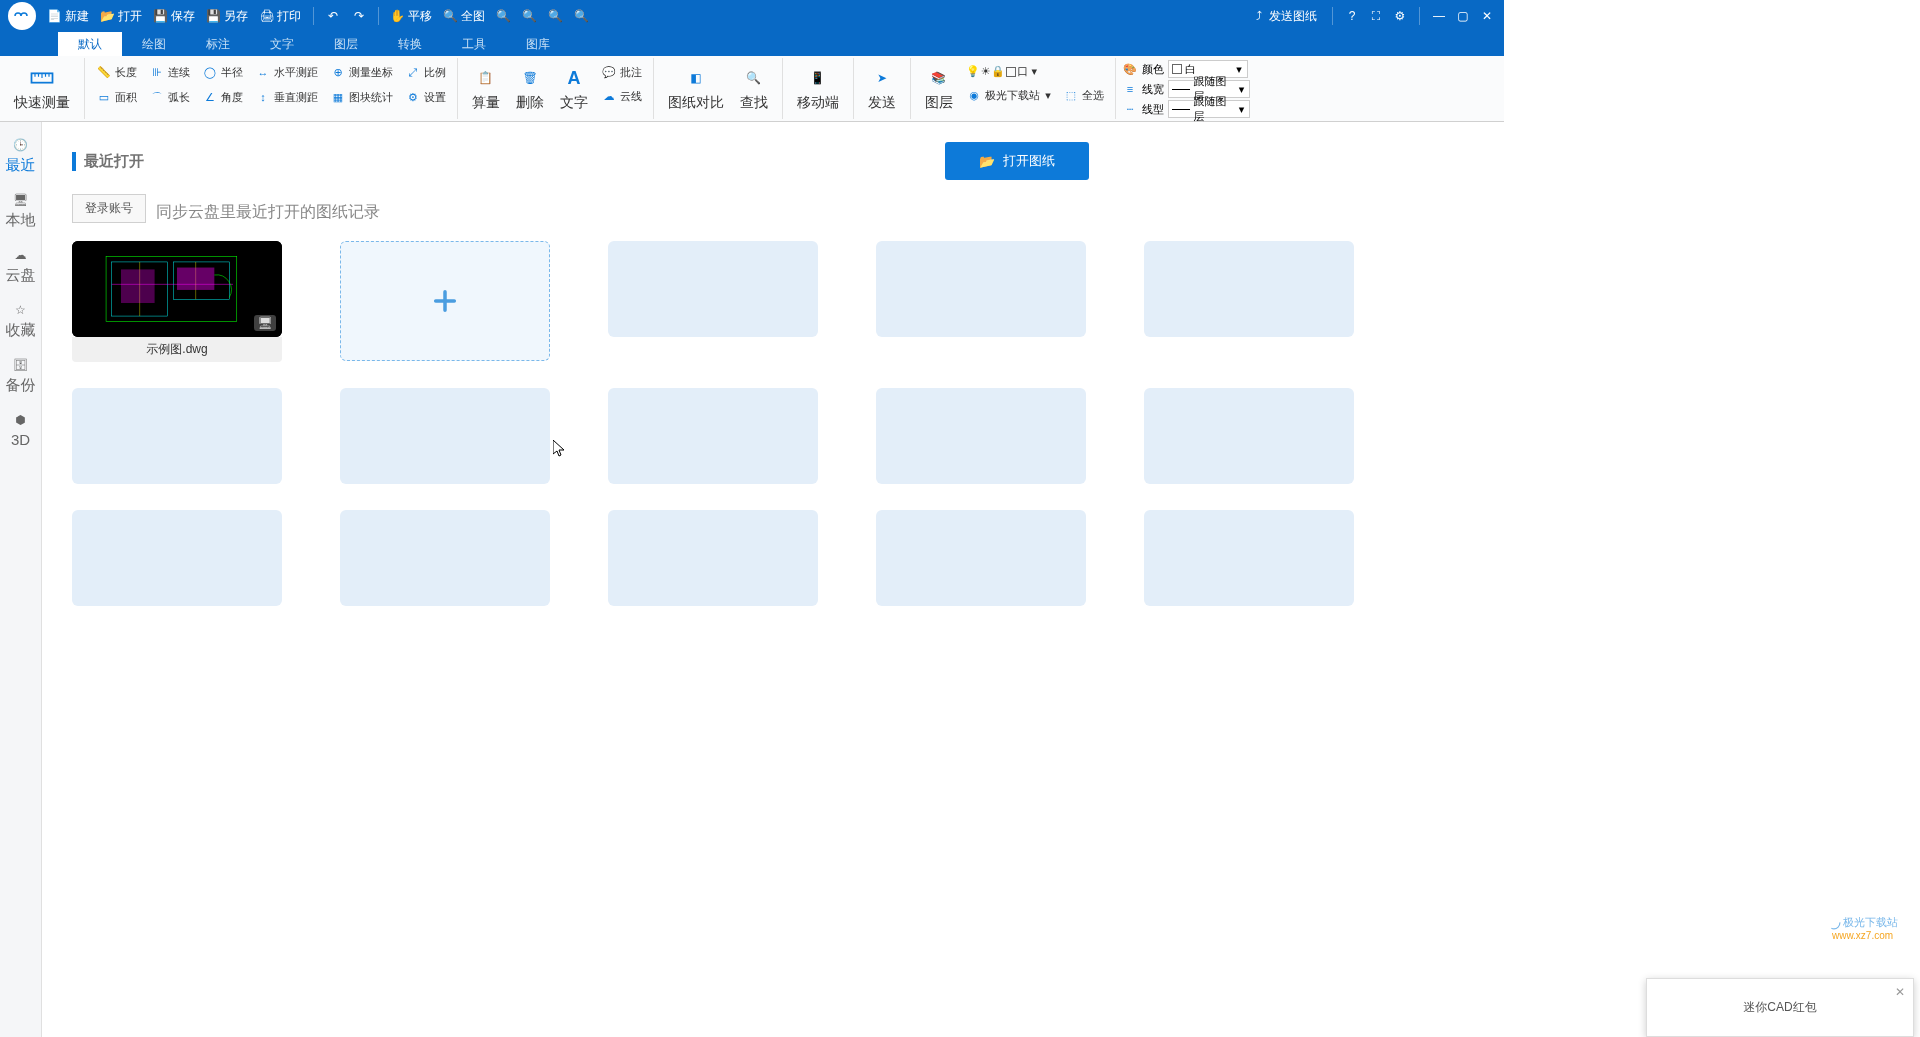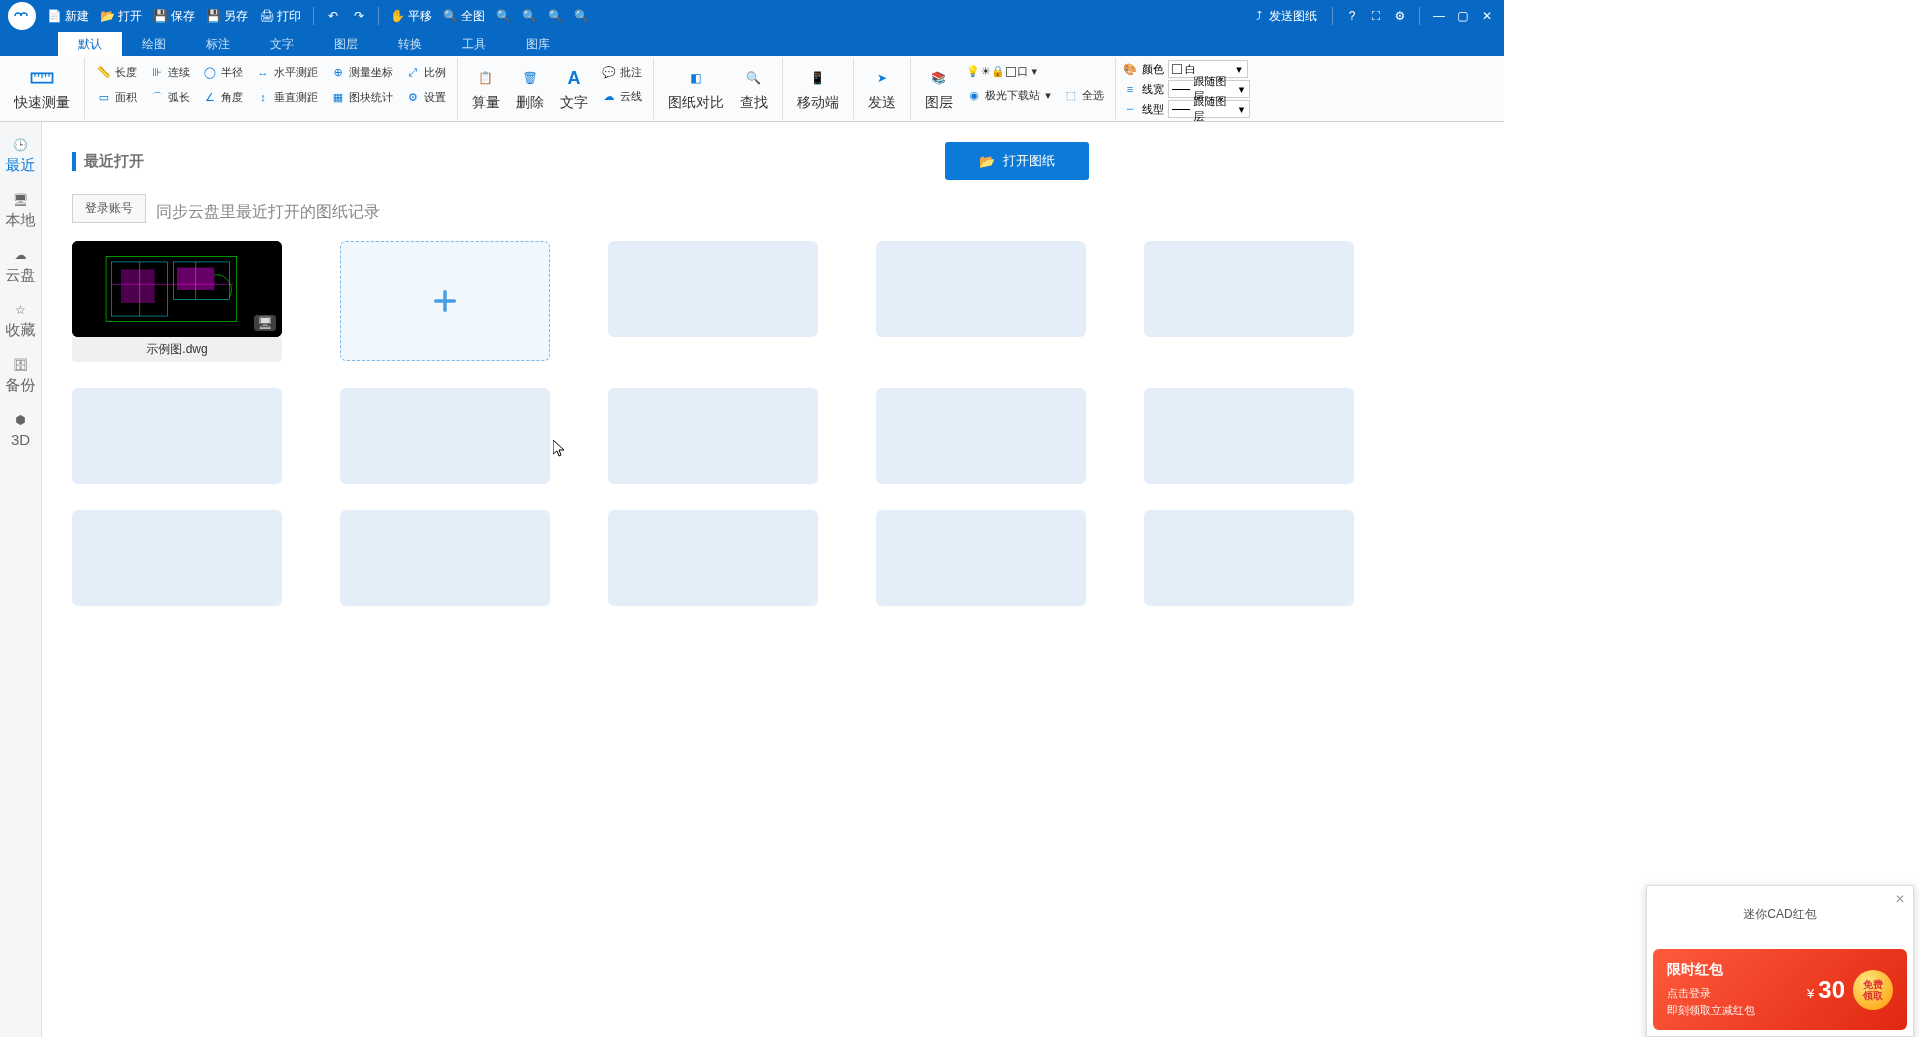--- a/index.html
+++ b/index.html
@@ -460,28 +460,13 @@
     <span>极光下载站</span>
   </div>
   <span class="watermark-url">www.xz7.com</span>
 </div>
 
 <div class="popup">
   <div class="popup-title">
     <span>迷你CAD红包</span>
     <span class="popup-close"><span>✕</span></span>
   </div>
-  <div class="popup-body">
-    <div class="popup-left">
-      <div class="popup-h">限时红包</div>
-      <div class="popup-line">点击登录</div>
-      <div class="popup-line">即刻领取立减红包</div>
-    </div>
-    <div class="popup-price">
-      <span style="font-size:13px;">¥</span>
-      <span class="popup-price-num">30</span>
-    </div>
-    <div class="popup-coin">
-      <span>免费</span>
-      <span>领取</span>
-    </div>
-  </div>
 </div>
 
 </body></html>

